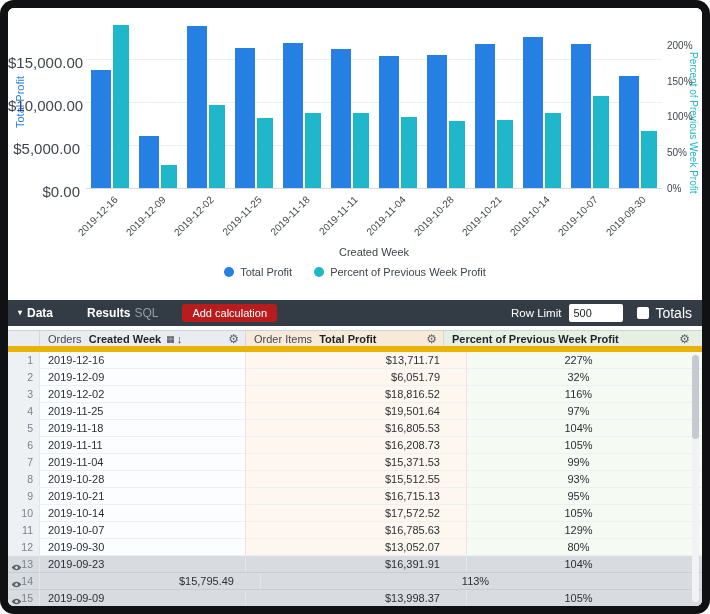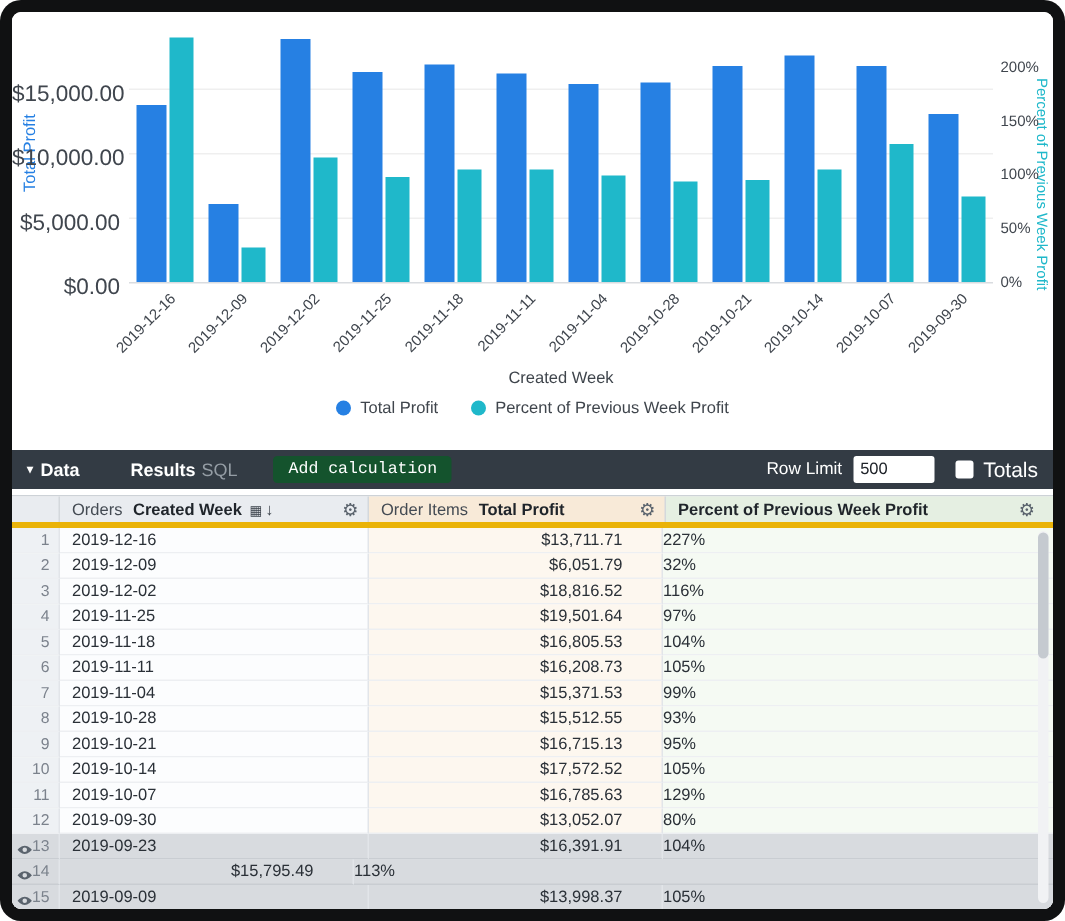--- a/index.html
+++ b/index.html
@@ -22,47 +22,47 @@
   .legend-item{display:flex;align-items:center;gap:6px;cursor:pointer;}
   .legend-dot{width:10px;height:10px;border-radius:50%;}
 
   
   .toolbar{position:absolute;top:292px;left:0;right:0;height:26px;background:#333b44;display:flex;align-items:center;padding:0 10px;box-sizing:border-box;color:#fff;font-size:12px;}
   .data-toggle{display:flex;align-items:center;gap:5px;font-weight:bold;cursor:pointer;margin-right:34px;}
   .caret{font-size:8px;line-height:1;}
   .tab{cursor:pointer;}
   .tab-results{font-weight:bold;color:#ffffff;margin-right:4px;}
   .tab-sql{color:#959da5;margin-right:24px;}
-  .add-calc{background:#14532d;border-radius:3px;padding:3px 10px;font-size:11px;cursor:pointer;font-family:Liberation Mono, monospace;}
+  .add-calc{background:#b91c1c;border-radius:3px;padding:3px 10px;font-size:11px;cursor:pointer;}
   .spacer{flex:1;}
   .row-limit-label{font-size:11.5px;margin-right:8px;}
   .row-limit-input{width:46px;height:16px;border:none;border-radius:2px;font-size:11px;padding:1px 4px;font-family:"Liberation Sans",sans-serif;color:#20242a;margin-right:14px;}
   .checkbox{width:12px;height:12px;background:#fff;border-radius:2px;margin-right:6px;cursor:pointer;}
   .totals-label{font-size:14px;}
 
   
-  .thead{position:absolute;top:322px;left:0;right:0;height:22px;display:flex;border-top:1px solid #cdd2d7;border-bottom:4px solid #eab308;box-sizing:border-box;font-size:11px;}
+  .thead{position:absolute;top:322px;left:0;right:0;height:22px;display:flex;border-top:1px solid #cdd2d7;border-bottom:6px solid #eab308;box-sizing:border-box;font-size:11px;}
   .th{display:flex;align-items:center;position:relative;box-sizing:border-box;border-right:1px solid #d4d8dc;cursor:pointer;}
   .th-gutter{width:32px;background:#e9ecf0;cursor:default;}
   .th-1{width:206px;background:#e9ecf0;padding-left:8px;}
   .th-2{width:198px;background:#f8ead8;padding-left:8px;}
   .th-3{flex:1;background:#e5efe2;padding-left:8px;border-right:none;}
   .th .view{color:#444b53;margin-right:4px;white-space:pre;}
   .th .field{font-weight:bold;color:#1f242a;white-space:pre;}
   .sort-icons{display:flex;align-items:center;margin-left:5px;gap:2px;color:#3c434b;}
   .gear{position:absolute;right:6px;font-size:12px;color:#59626c;cursor:pointer;}
   .th-3 .gear{right:12px;}
 
   .tbody{position:absolute;top:344px;left:0;right:0;bottom:0;overflow:hidden;background:#fff;}
   .trow{display:flex;height:17px;line-height:16px;font-size:11px;box-sizing:border-box;}
   .td{box-sizing:border-box;border-right:1px solid #e2e5e9;border-bottom:1px solid #edeff2;overflow:hidden;}
   .td-gutter{width:32px;background:#eef1f4;color:#7b828c;text-align:right;padding-right:6px;font-size:10.5px;position:relative;}
   .td-1{width:206px;background:#fcfdfe;padding-left:8px;color:#2a3037;}
-  .td-2{width:196px;background:#fdf7ef;text-align:right;padding-right:26px;color:#2a3037;}
-  .td-3{flex:1;background:#f5faf3;text-align:left;padding-right:12px;color:#2a3037;border-right:none;}
+  .td-2{width:221px;background:#fdf7ef;text-align:right;padding-right:26px;color:#2a3037;}
+  .td-3{flex:1;background:#f5faf3;text-align:center;padding-right:12px;color:#2a3037;border-right:none;}
   .trow.hidden-row .td{background:#d8dbdf;border-bottom-color:#c9cdd2;}
   .eye{position:absolute;left:3px;top:4px;}
 
   .scrollbar{position:absolute;top:346px;right:3px;bottom:4px;width:7px;background:#f1f2f4;border-radius:4px;}
   .scroll-thumb{position:absolute;top:1px;left:0;width:7px;height:84px;background:#c5cad0;border-radius:4px;cursor:grab;}
 </style>
 </head>
 <body>
 
 <div class="frame"></div>

